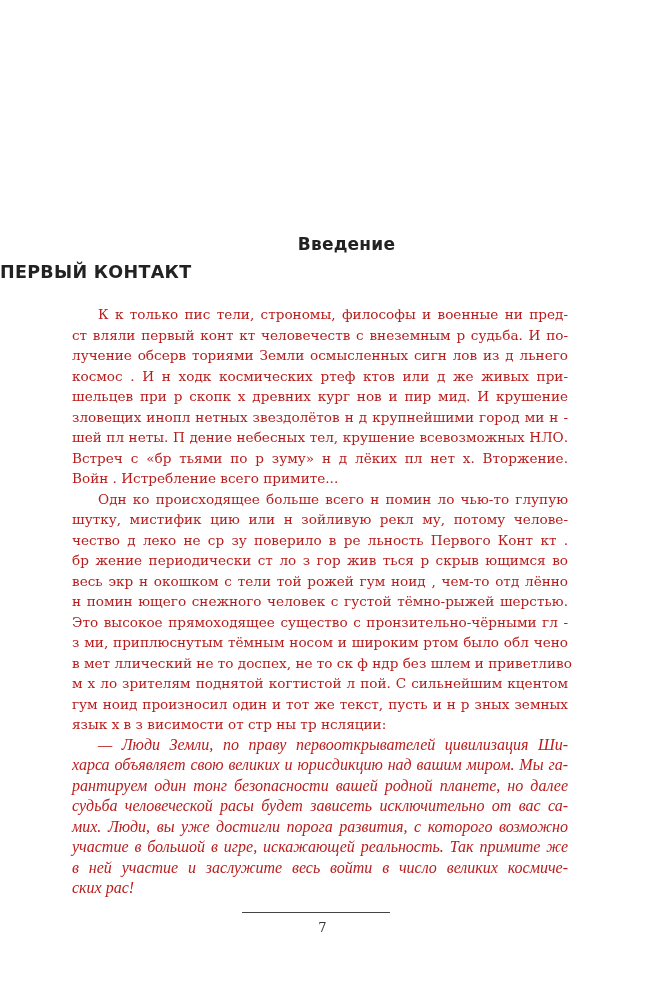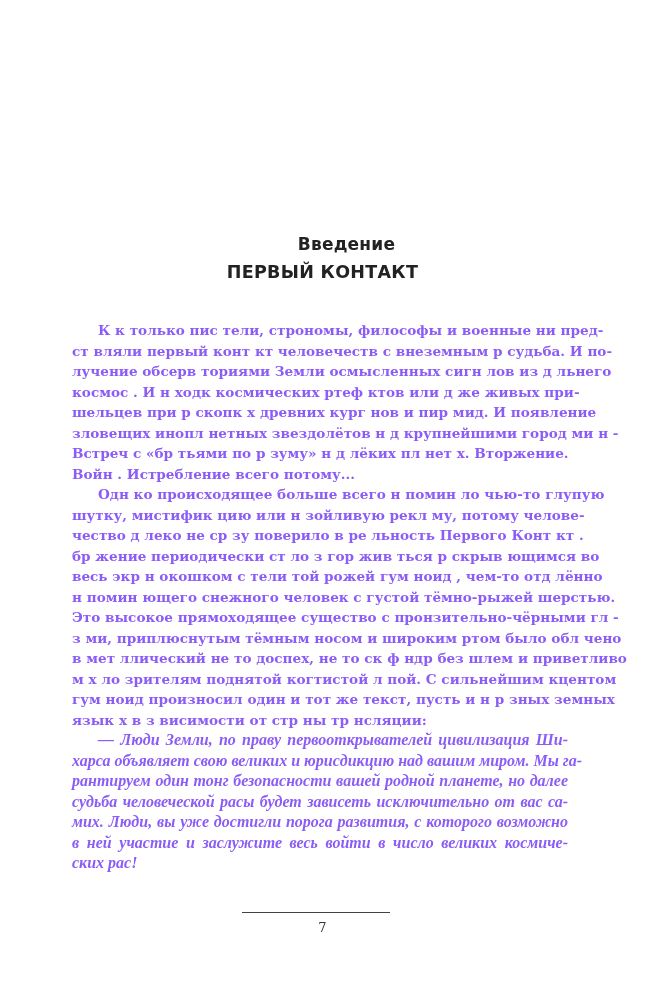--- a/index.html
+++ b/index.html
@@ -5,27 +5,27 @@
   html, body { margin: 0; padding: 0; background: #ffffff; }
   body { width: 645px; height: 1001px; position: relative; overflow: hidden; color: #2b2b2b; }
   .page { position: absolute; left: 0; top: 0; width: 645px; height: 1001px; background: #ffffff; }
   .heading-sub {
     position: absolute; top: 234px; left: 0; width: 645px; text-align: center;
     font-family: "DejaVu Sans", sans-serif; font-weight: bold; font-size: 17px; color: #222;
     letter-spacing: 0.2px;
     padding-left: 24px;
   }
   .heading-main {
-    position: absolute; top: 262px; left: 0; width: 645px; text-align: center;
+    position: absolute; top: 262px; left: 0; width: 645px; 
     font-family: "DejaVu Sans", sans-serif; font-weight: bold; font-size: 17.5px; color: #222;
     letter-spacing: 0.3px;
   }
   .body-text {
-    position: absolute; top: 320px; left: 72px; width: 496px;
-    font-family: "DejaVu Serif", serif; font-size: 13.6px; line-height: 20.5px; color: #8b5cf6; font-weight: bold;
+    position: absolute; top: 304px; left: 72px; width: 496px;
+    font-family: "DejaVu Serif", serif; font-size: 13.6px; line-height: 20.5px; color: #b91c1c;
   }
   .line { display: block; white-space: nowrap; text-align: justify; text-align-last: justify; height: 20.5px; overflow: visible; }
   .line.last { text-align-last: left; }
   .line.indent { padding-left: 26px; }
   .line.italic { font-style: italic; font-family: "Liberation Serif", serif; font-size: 16px; }
   .footer-rule {
     position: absolute; top: 912px; left: 242px; width: 148px; height: 0;
     border-top: 1px solid #444;
   }
   .page-number {
@@ -38,40 +38,42 @@
 
 <div class="page">
   <div class="heading-sub">Введение</div>
   <div class="heading-main">ПЕРВЫЙ КОНТАКТ</div>
 
   <div class="body-text">
     <span class="line indent">К к только пис тели, строномы, философы и военные ни пред-</span>
     <span class="line">ст вляли первый конт кт человечеств с внеземным р судьба. И по-</span>
     <span class="line">лучение обсерв ториями Земли осмысленных сигн лов из д льнего</span>
     <span class="line">космос . И н ходк космических ртеф ктов или д же живых при-</span>
-    <span class="line">шельцев при р скопк х древних кург нов и пир мид. И появление</span>
+    <span class="line">шельцев при р скопк х древних кург нов и пир мид. И крушение</span>
     <span class="line">зловещих инопл нетных звездолётов н д крупнейшими город ми н -</span>
+    <span class="line">шей пл неты. П дение небесных тел, крушение всевозможных НЛО.</span>
     <span class="line">Встреч с «бр тьями по р зуму» н д лёких пл нет х. Вторжение.</span>
-    <span class="line last">Войн . Истребление всего потому...</span>
+    <span class="line last">Войн . Истребление всего примите...</span>
     <span class="line indent">Одн ко происходящее больше всего н помин ло чью-то глупую</span>
     <span class="line">шутку, мистифик цию или н зойливую рекл му, потому челове-</span>
     <span class="line">чество д леко не ср зу поверило в ре льность Первого Конт кт .</span>
     <span class="line">бр жение периодически ст ло з гор жив ться р скрыв ющимся во</span>
     <span class="line">весь экр н окошком с тели той рожей гум ноид , чем-то отд лённо</span>
     <span class="line">н помин ющего снежного человек с густой тёмно-рыжей шерстью.</span>
     <span class="line">Это высокое прямоходящее существо с пронзительно-чёрными гл -</span>
     <span class="line">з ми, приплюснутым тёмным носом и широким ртом было обл чено</span>
     <span class="line">в мет ллический не то доспех, не то ск ф ндр без шлем и приветливо</span>
     <span class="line">м х ло зрителям поднятой когтистой л пой. С сильнейшим кцентом</span>
     <span class="line">гум ноид произносил один и тот же текст, пусть и н р зных земных</span>
     <span class="line last">язык х в з висимости от стр ны тр нсляции:</span>
     <span class="line italic indent">— Люди Земли, по праву первооткрывателей цивилизация Ши-</span>
     <span class="line italic">харса объявляет свою великих и юрисдикцию над вашим миром. Мы га-</span>
     <span class="line italic">рантируем один тонг безопасности вашей родной планете, но далее</span>
     <span class="line italic">судьба человеческой расы будет зависеть исключительно от вас са-</span>
     <span class="line italic">мих. Люди, вы уже достигли порога развития, с которого возможно</span>
+    <span class="line italic">участие в большой в игре, искажающей реальность. Так примите же</span>
     <span class="line italic">в ней участие и заслужите весь войти в число великих космиче-</span>
     <span class="line italic last">ских рас!</span>
   </div>
 
   <div class="footer-rule"></div>
   <div class="page-number">7</div>
 </div>
 
 </body></html>

